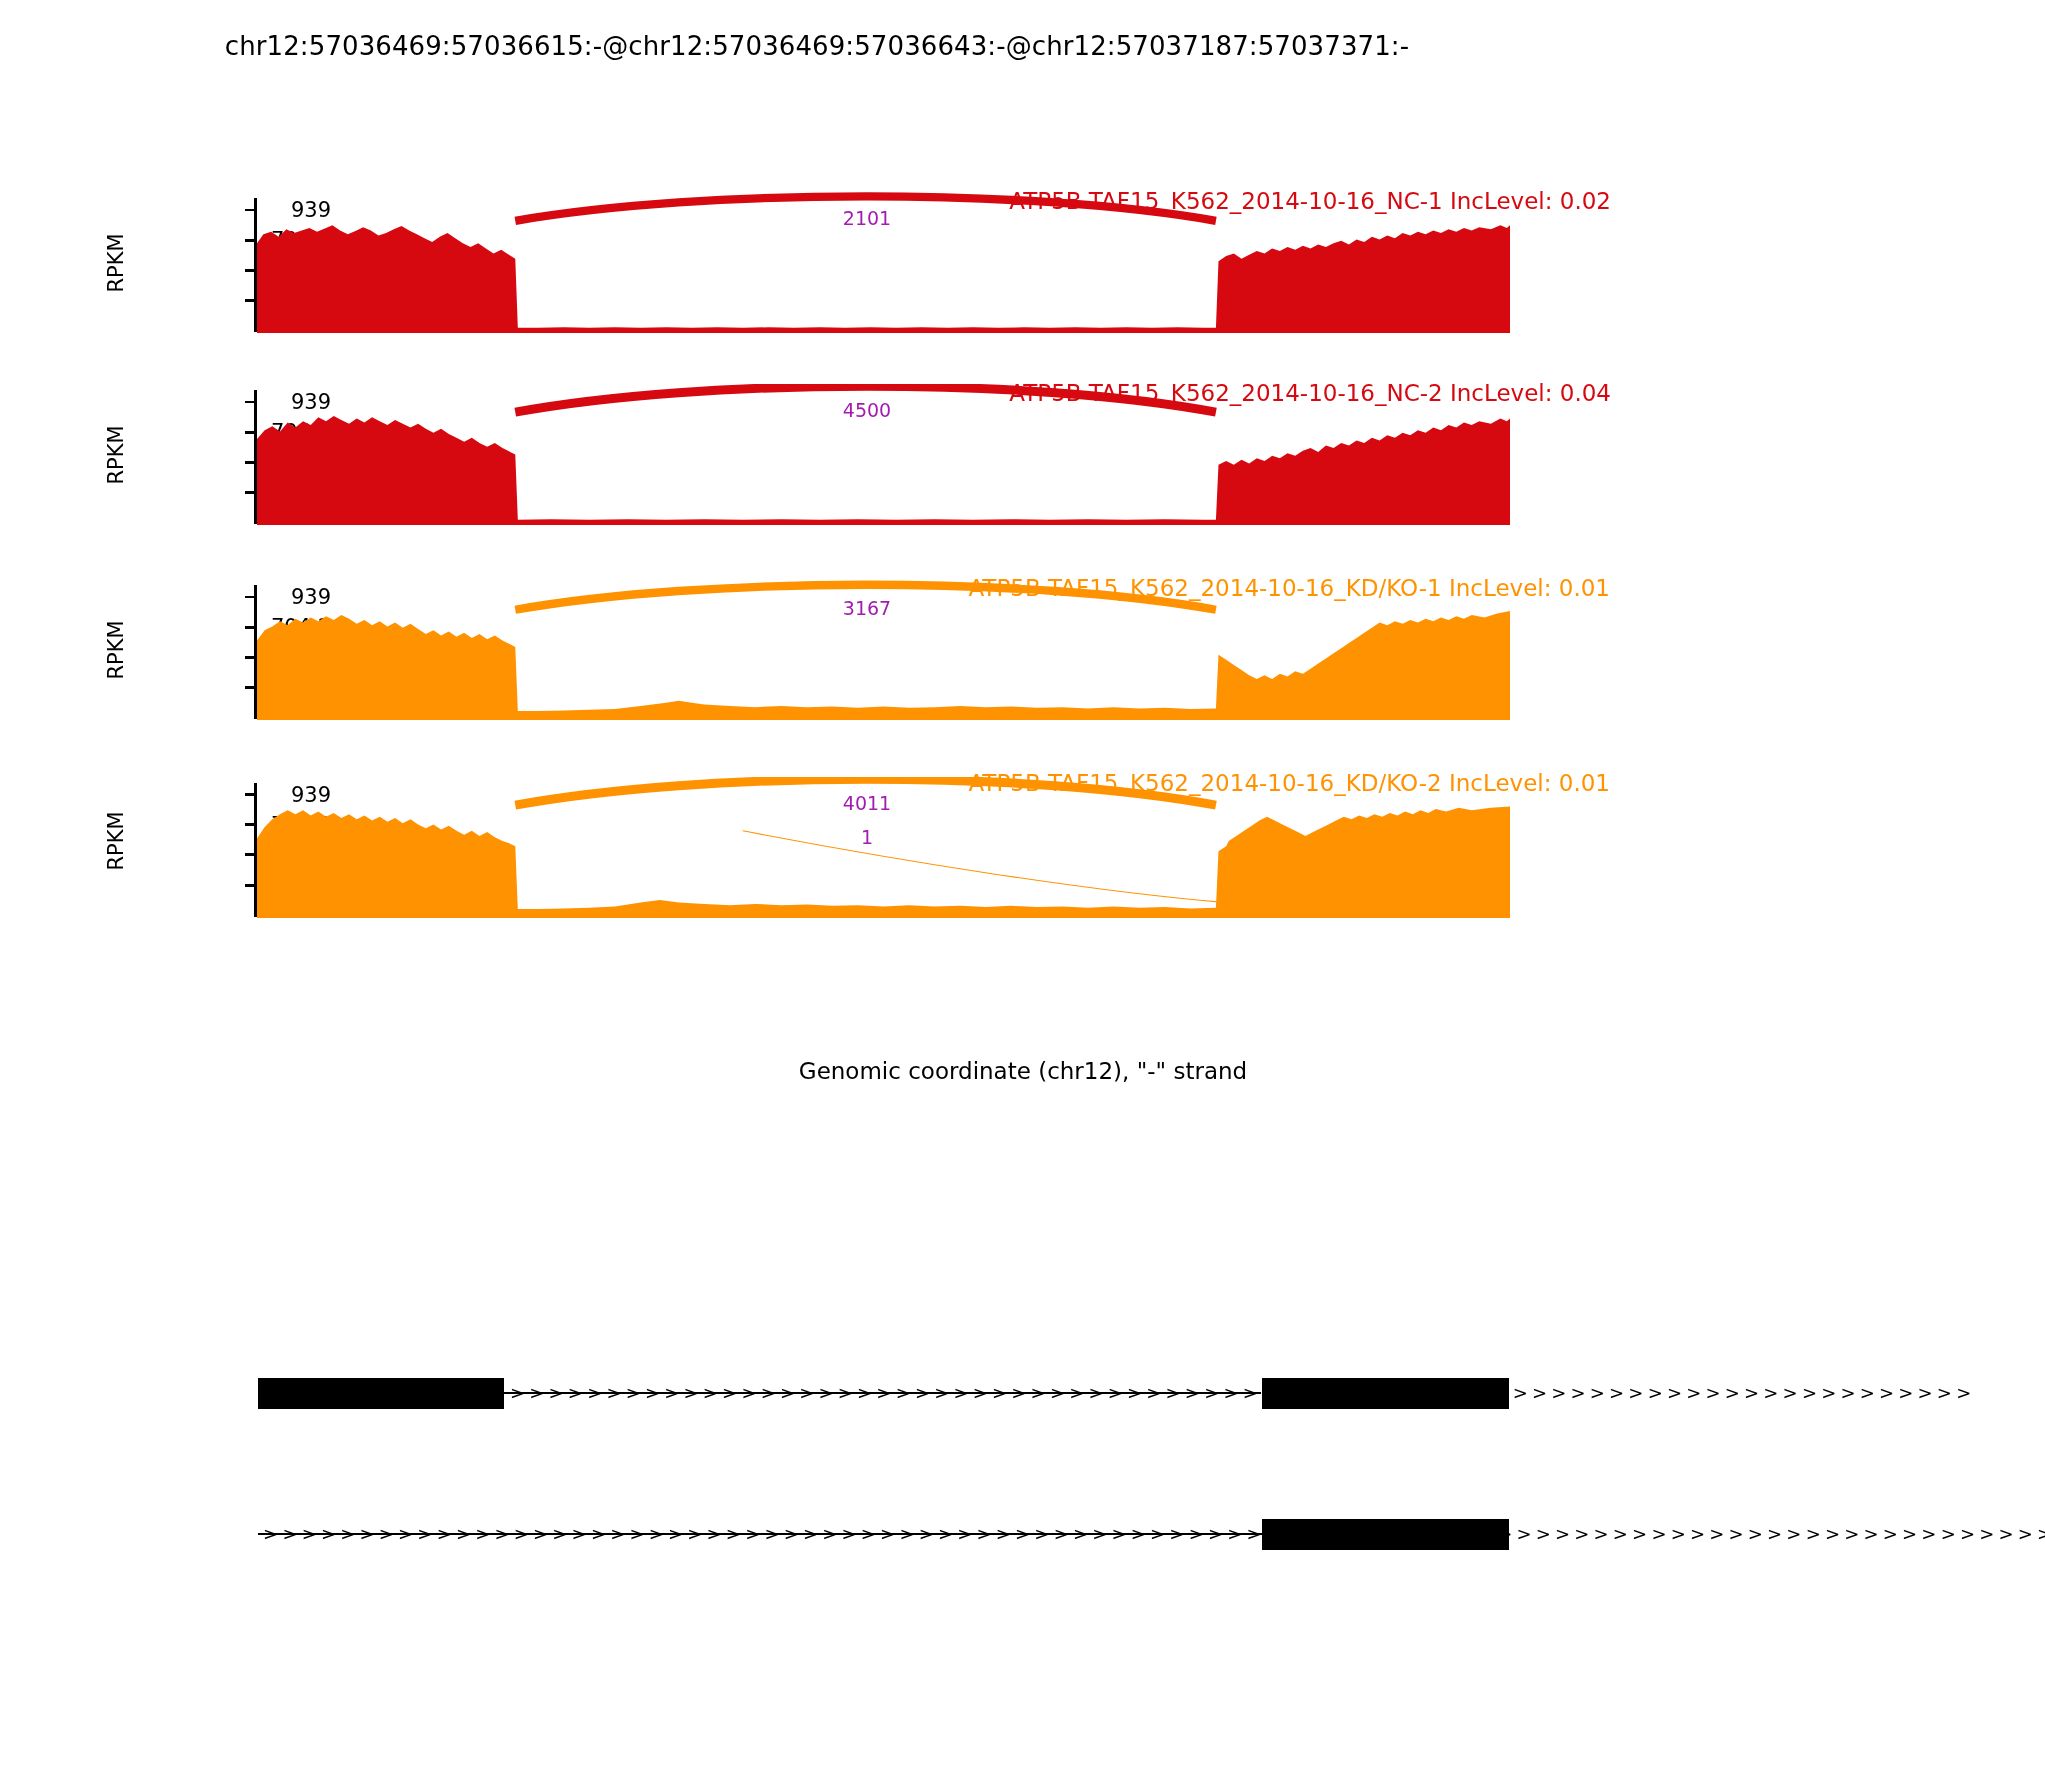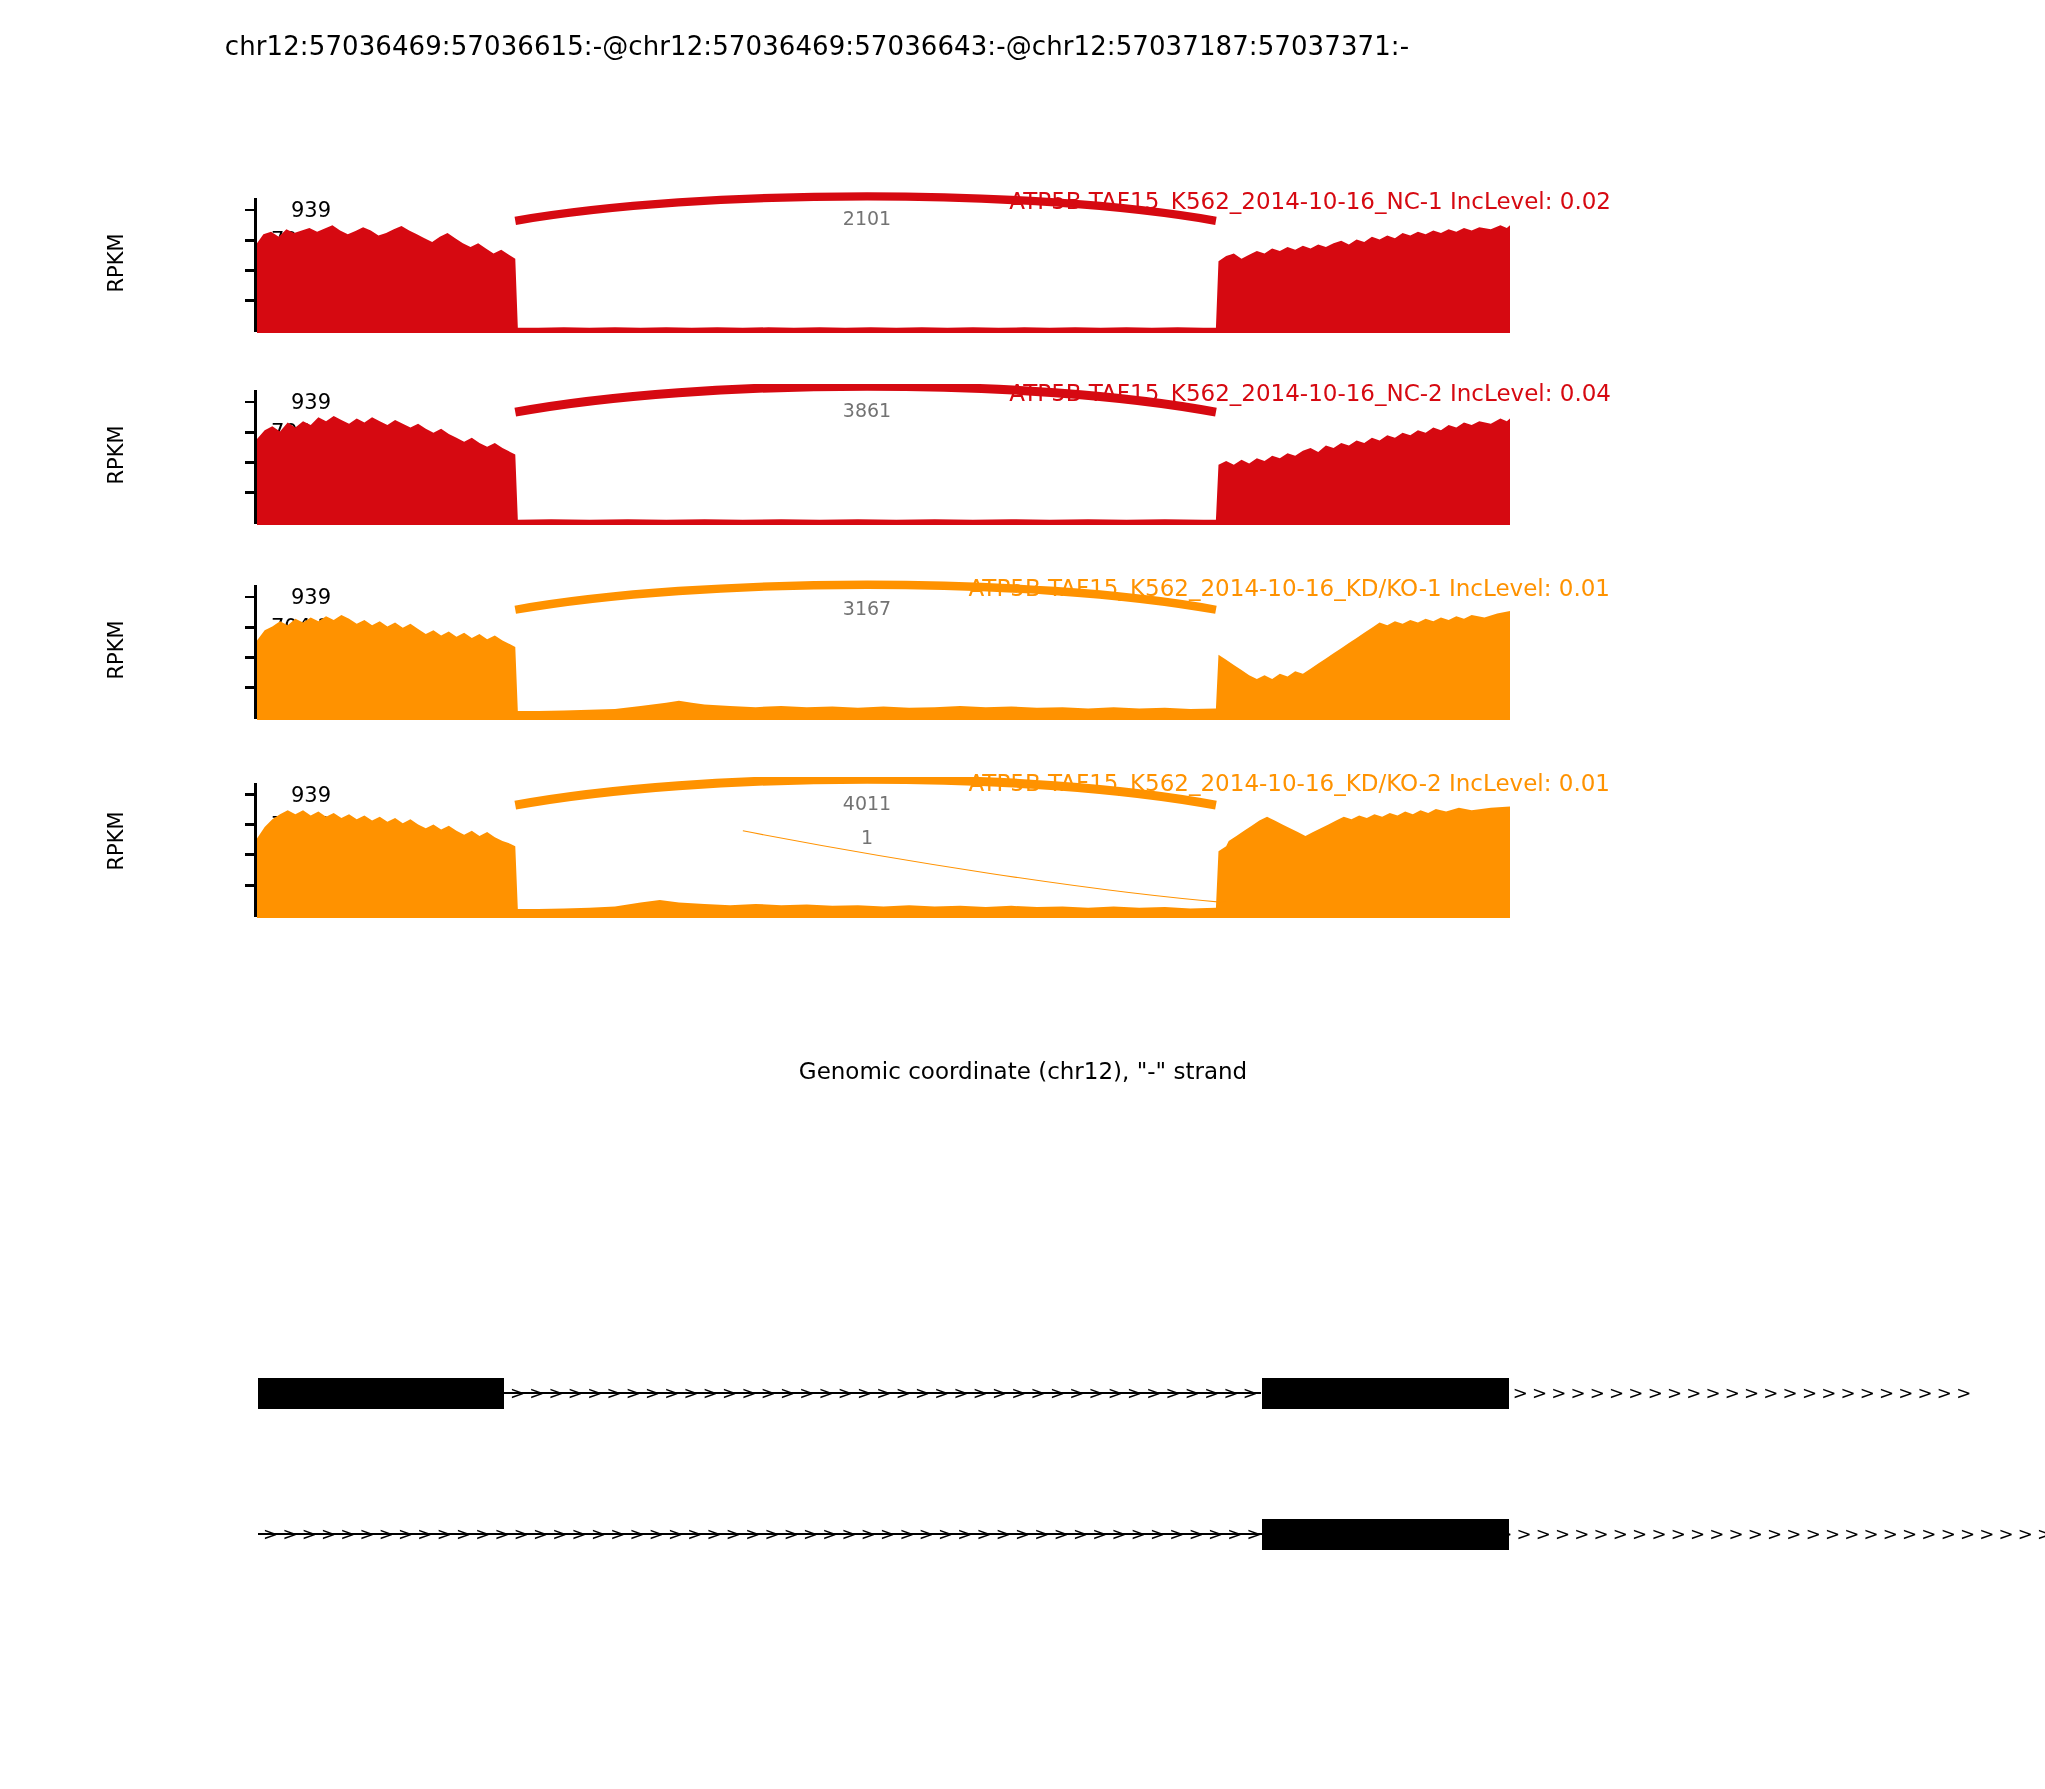--- a/index.html
+++ b/index.html
@@ -29,21 +29,21 @@
   .tickmark{position:absolute;height:2.6px;width:11.5px;background:#000;}
 
   .plotarea{position:absolute;overflow:hidden;}
   .plotarea svg{display:block;}
 
   .sample-label{
     position:absolute;font-size:23px;white-space:nowrap;text-align:right;
   }
 
   .junc-count{
-    position:absolute;font-size:19px;color:#737373;white-space:nowrap;
+    position:absolute;font-size:19px;color:#a21caf;white-space:nowrap;
     transform:translateX(-50%);
   }
 
   .xaxis{position:absolute;}
   .xaxis .line{position:absolute;left:0;top:0;height:2.6px;width:100%;background:#000;}
   .xaxis .tk{position:absolute;top:-10.2px;width:2.6px;height:11.5px;background:#000;}
   .xaxis .lbl{position:absolute;top:16.6px;font-size:21px;transform:translateX(-50%);white-space:nowrap;}
   .xtitle{
     position:absolute;width:2046px;left:0;text-align:center;font-size:23px;
   }
@@ -107,21 +107,21 @@
     <div class="tickmark" style="left:143px;top:107px;"></div>
 
     <div class="sample-label" style="left:486px;top:-3.8px;width:1023px;color:#d60911;">ATP5B TAF15_K562_2014-10-16_NC-2 IncLevel: 0.04</div>
 
     <div class="plotarea" style="left:155px;top:0px;width:1253px;height:141px;">
       <svg width="1253" height="141" viewBox="0 0 1960 220" preserveAspectRatio="none">
         <path fill="#d60911" d="M0,86 L12,72 L24,66 L36,74 L48,60 L60,68 L72,58 L84,64 L96,52 L108,58 L120,50 L132,56 L144,62 L156,54 L168,60 L180,52 L192,58 L204,64 L216,56 L228,62 L240,68 L252,62 L264,70 L276,76 L288,70 L300,78 L312,84 L324,90 L336,84 L348,92 L360,98 L372,92 L384,100 L396,106 L404,110 L408,212 L460,211 L520,212 L580,211 L640,212 L700,211 L760,212 L820,211 L880,212 L940,211 L1000,212 L1060,211 L1120,212 L1180,211 L1240,212 L1300,211 L1360,212 L1420,211 L1480,212 L1500,212 L1504,126 L1516,120 L1528,126 L1540,118 L1552,124 L1564,116 L1576,120 L1588,112 L1600,116 L1612,108 L1624,112 L1636,104 L1648,100 L1660,106 L1672,96 L1684,100 L1696,92 L1708,96 L1720,88 L1732,92 L1744,84 L1756,88 L1768,80 L1780,84 L1792,76 L1804,80 L1816,72 L1828,76 L1840,68 L1852,72 L1864,64 L1876,68 L1888,60 L1900,64 L1912,58 L1930,62 L1945,54 L1955,58 L1960,54 L1960,220 L0,220 Z"></path>
         <path fill="none" stroke="#d60911" stroke-width="14" d="M404,44 C 700,-10 1210,-10 1500,44"></path>
       </svg>
     </div>
-    <div class="junc-count" style="left:765px;top:15.3px;">3861</div>
+    <div class="junc-count" style="left:765px;top:15.3px;">4500</div>
   </div>
 
   <div class="panel" style="left:102px;top:579px;width:1445px;height:141px;">
     <div class="ylab" style="height:141px;">
         <span>RPKM</span>
       </div>
     <div class="ticklabels" style="height:141px;">
       <div style="top:18px;">939</div>
       <div style="top:48px;">704.2</div>
       <div style="top:78px;">469.5</div>

